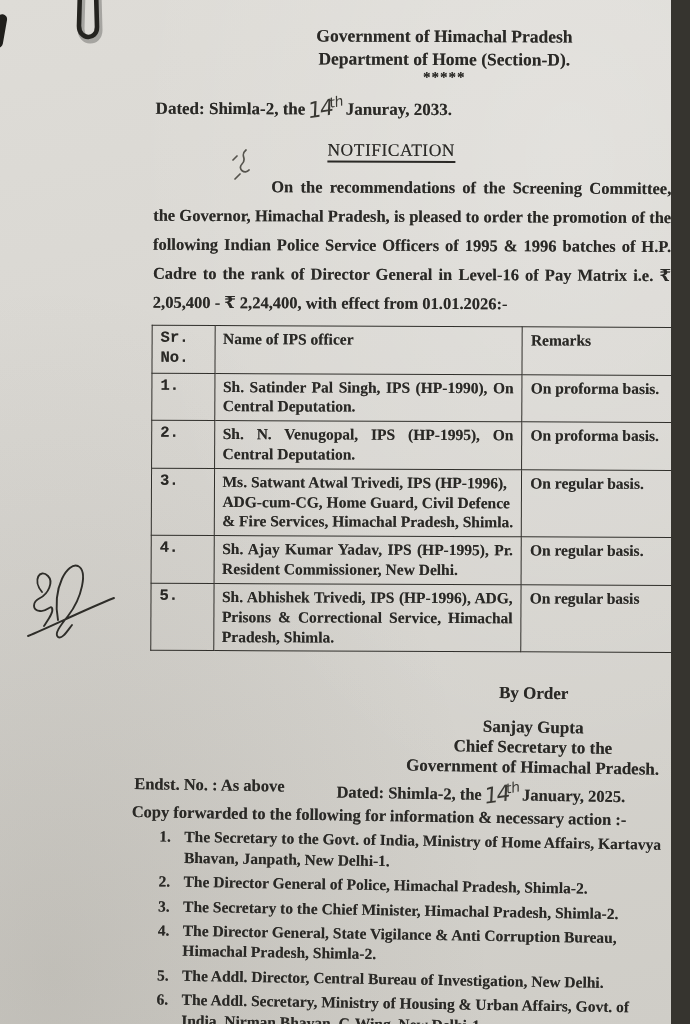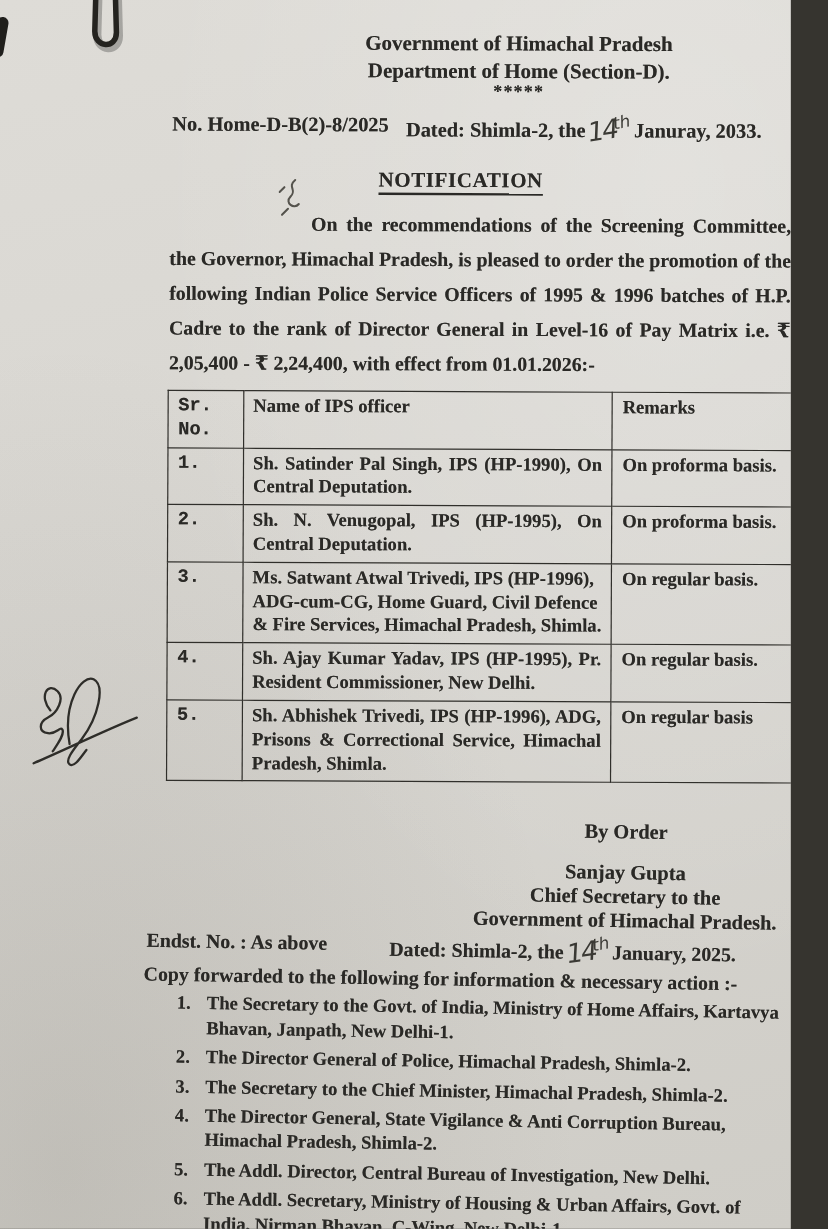--- a/index.html
+++ b/index.html
@@ -8,20 +8,21 @@
     background:#36342f;
     font-family:"Liberation Serif","DejaVu Serif",serif;
   }
   .sheet{
     position:absolute;left:0;top:0;width:659px;height:1024px;overflow:hidden;
     background:
       radial-gradient(ellipse at 85% 15%, rgba(255,255,255,0.22), transparent 55%),
       radial-gradient(ellipse at 8% 95%, rgba(95,90,80,0.15), transparent 50%),
       linear-gradient(168deg,#dedcd7 0%,#d8d6d1 45%,#cfcdc7 100%);
     color:#2a2926;
+    padding-left:12px;
   }
   .ink{color:#2a2926;text-shadow:0 0 0.5px rgba(42,41,38,0.55);}
 
   
   .section-top{transform:rotate(0.25deg);transform-origin:30% 0;}
   .section-bottom{transform:rotate(0.95deg);transform-origin:0 0;}
 
   
   .org-block{margin:24px 10px 0 205px;width:455px;text-align:center;line-height:1.32;}
   .org-line{font-size:17.5px;font-weight:700;}
@@ -32,21 +33,21 @@
 
   
   .hw-day{display:inline-block;font-family:"DejaVu Sans",sans-serif;font-style:italic;
           font-weight:400;font-size:22px;letter-spacing:-2px;color:#3a3934;
           transform:rotate(-9deg) translateY(2px);margin:0 0 0 2px;}
   .hw-th{display:inline-block;font-family:"DejaVu Sans",sans-serif;font-style:italic;
          font-weight:400;font-size:14px;color:#3a3934;
          transform:rotate(-12deg) translateY(-8px);margin:0 1px 0 -1px;}
 
   .title-wrap{margin:20px 0 0 316px;width:fit-content;}
-  .doc-title{font-size:17.5px;font-weight:700;letter-spacing:0.5px;
+  .doc-title{font-size:17.5px;font-weight:400;letter-spacing:0.5px;
              border-bottom:2.5px solid #2a2926;padding-bottom:1px;}
 
   .body-para{margin:12px 22px 0 142px;width:518px;font-size:16.5px;font-weight:700;
              line-height:1.76;text-align:justify;text-indent:118px;}
 
   
   table.officers{border-collapse:collapse;margin:8px 0 0 141px;width:536px;
                  font-size:15.5px;font-weight:700;line-height:1.28;}
   table.officers th,table.officers td{
     border:1.6px solid #302f2b;padding:3px 8px 4px 8px;vertical-align:top;text-align:left;}
@@ -106,21 +107,20 @@
   </span>
 
   <div class="section-top">
     <div class="org-block">
       <div class="org-line ink">Government of Himachal Pradesh</div>
       <div class="org-line ink">Department of Home (Section-D).</div>
       <div class="stars ink">*****</div>
     </div>
 
     <div class="ref-row">
-      <span class="ink">No. Home-D-B(2)-8/2025</span>
       <span class="dated">
         <span class="ink">Dated: Shimla-2, the</span>
         <span class="hw-day">14</span>
         <span class="hw-th">th</span>
         <span class="ink">Januray, 2033.</span>
       </span>
     </div>
 
     <div class="title-wrap">
       <span class="doc-title ink">NOTIFICATION</span>

